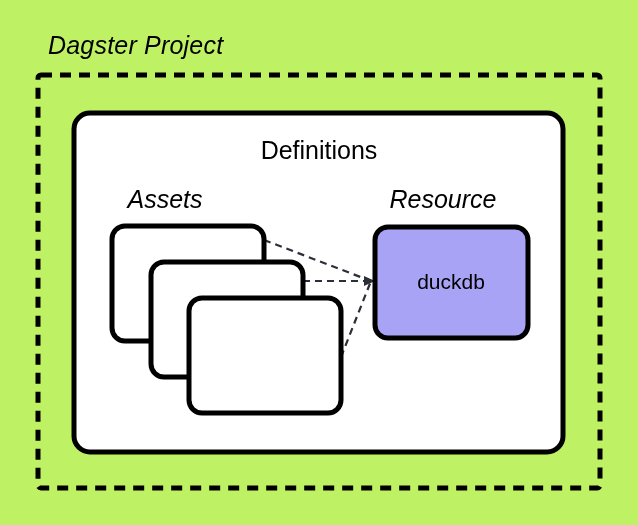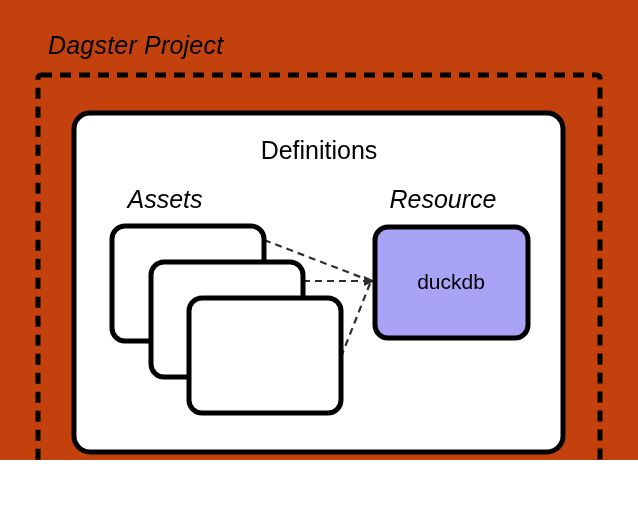--- a/index.html
+++ b/index.html
@@ -6,22 +6,22 @@
     margin: 0;
     padding: 0;
     background: #ffffff;
   }
   body {
     font-family: "Liberation Sans", sans-serif;
   }
   #diagram-canvas {
     position: relative;
     width: 638px;
-    height: 460px;
-    background: #c2410c;
+    height: 525px;
+    background: #bef264;
     overflow: hidden;
   }
   #diagram-svg {
     position: absolute;
     top: 0;
     left: 0;
     width: 638px;
     height: 525px;
     display: block;
   }

